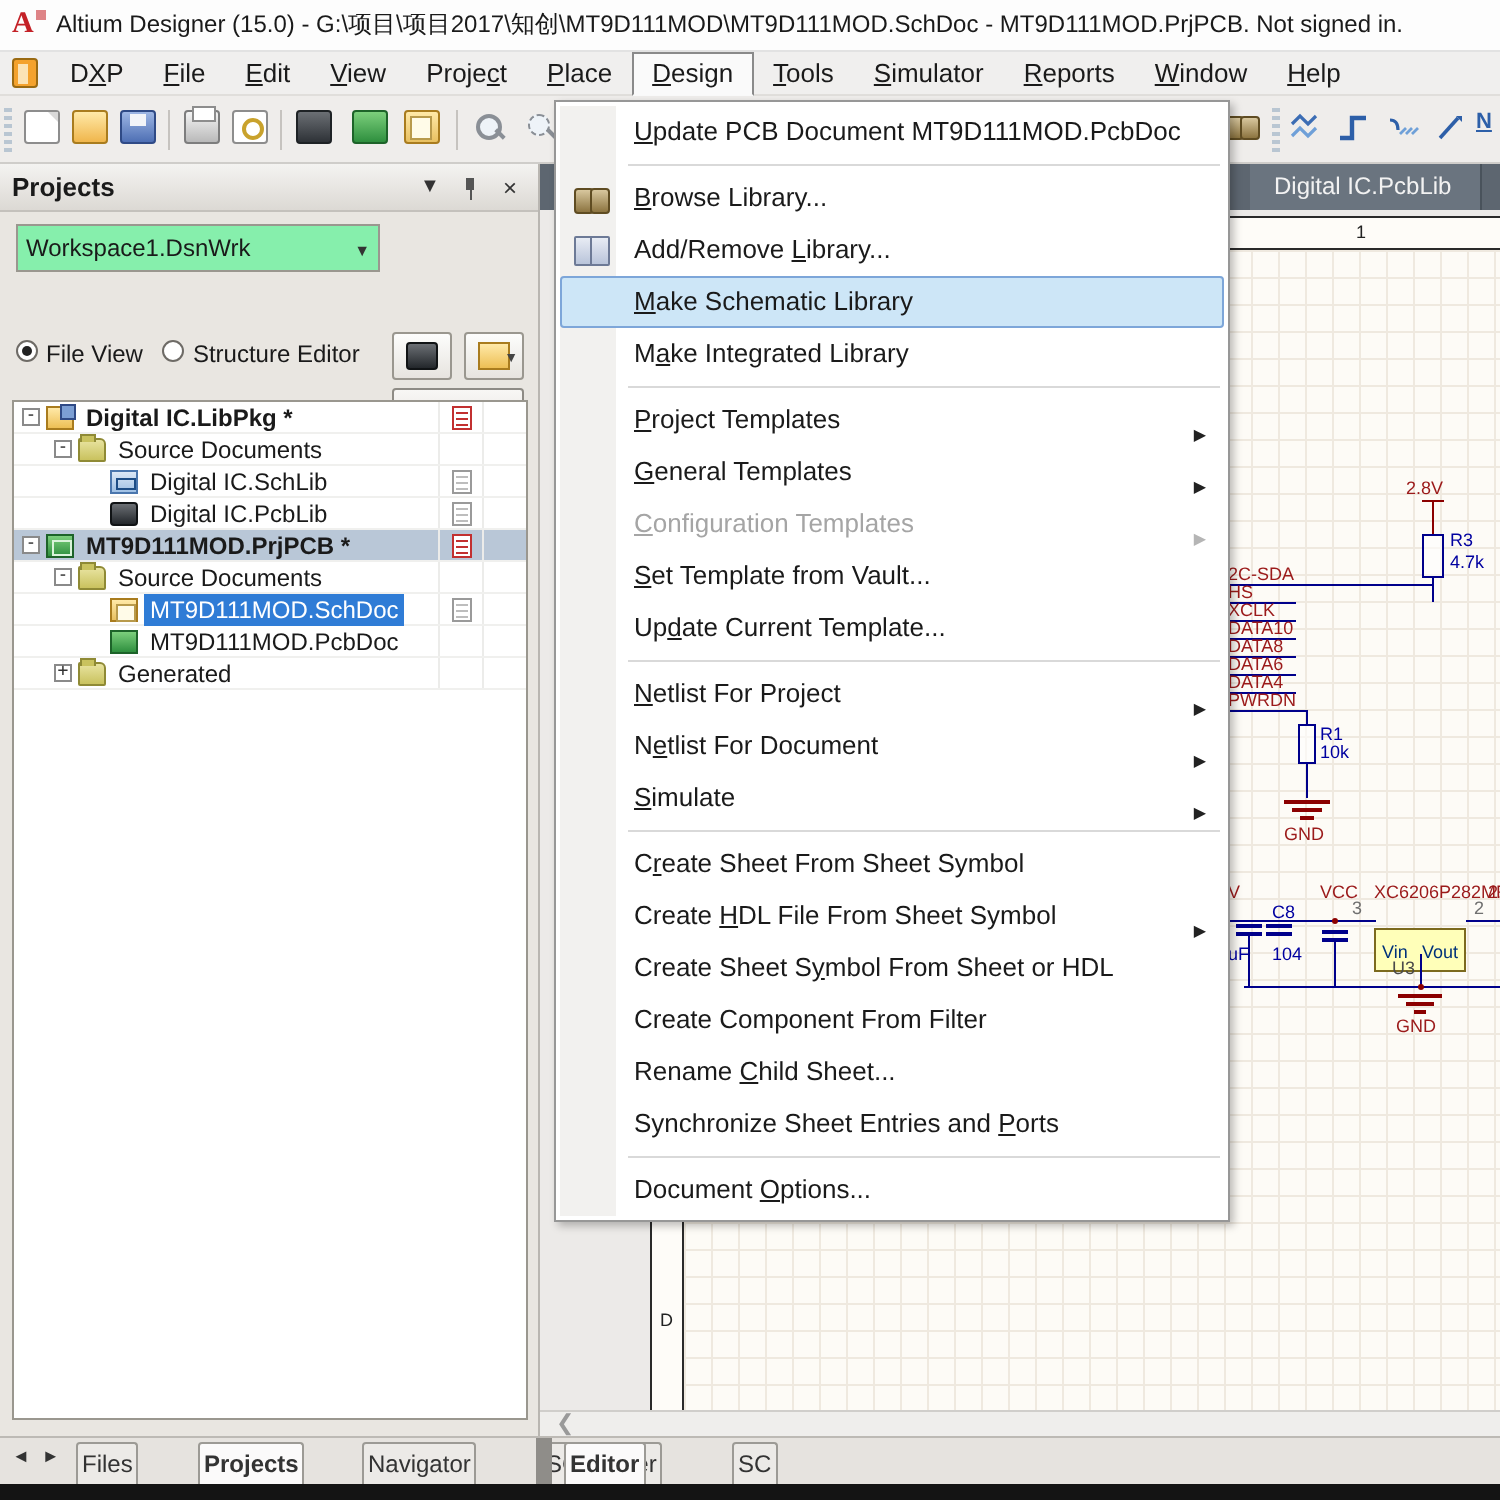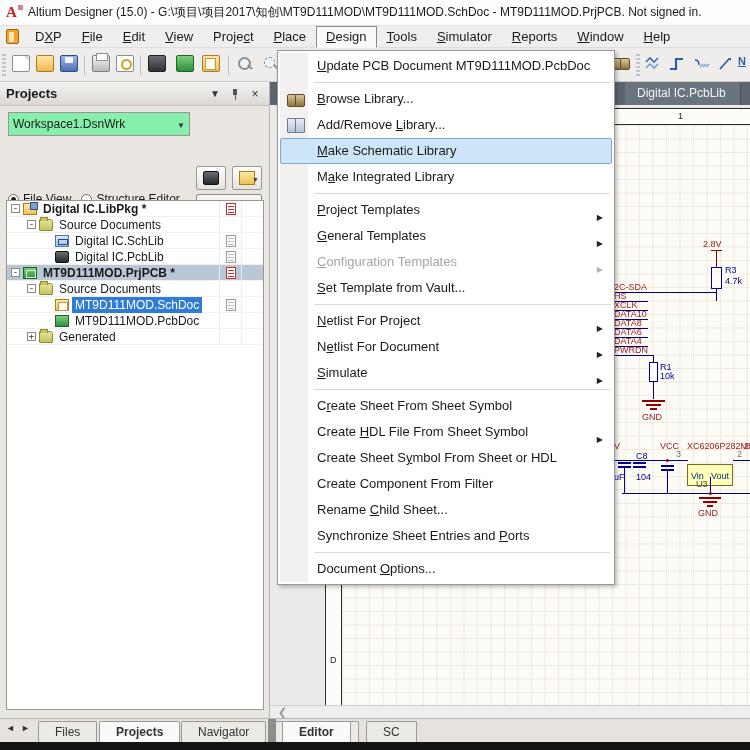--- a/index.html
+++ b/index.html
@@ -53,21 +53,21 @@
   .panel-header { position:absolute; left:0; top:0; width:100%; height:24px; background:linear-gradient(#f4f3f1,#dcd9d4); border-bottom:1px solid #c4c1bc; display:flex; align-items:center; padding:0 6px; }
   .panel-title { font-weight:bold; font-size:13px; flex:1; }
   .ph-btn { width:16px; height:14px; margin-left:4px; text-align:center; font-size:10px; line-height:14px; color:#333; }
   .pin-ico { position:relative; }
   .pin-ico:before { content:""; position:absolute; left:6px; top:2px; width:4px; height:6px; background:#555; }
   .pin-ico:after { content:""; position:absolute; left:7.5px; top:8px; width:1px; height:5px; background:#555; }
   .combo-row { position:absolute; left:8px; height:24px; display:flex; }
   .combo { width:182px; height:24px; background:#86efac; border:1px solid #9a978f; display:flex; align-items:center; padding:0 4px; font-size:12px; position:relative; }
   .combo .arr { position:absolute; right:4px; top:8px; font-size:8px; color:#333; }
   .side-btn { position:absolute; width:66px; height:24px; background:linear-gradient(#f8f7f5,#e4e1dc); border:1px solid #8e8b85; border-radius:2px; text-align:center; line-height:22px; font-size:12px; }
-  .radio-row { position:absolute; left:8px; top:88px; height:24px; display:flex; align-items:center;margin-top:17px; }
+  .radio-row { position:absolute; left:8px; top:88px; height:24px; display:flex; align-items:flex-start; }
   .radio { width:11px; height:11px; border:1px solid #6e6b66; border-radius:50%; background:#fff; margin-right:4px; position:relative; }
   .radio.sel:after { content:""; position:absolute; left:2px; top:2px; width:5px; height:5px; background:#222; border-radius:50%; }
   .radio-label { margin-right:10px; font-size:12px; }
   .mini-btn { position:absolute; top:84px; width:30px; height:24px; background:linear-gradient(#fdfdfc,#e7e4df); border:1px solid #9a978f; border-radius:2px; }
   .mini-btn .bi { position:absolute; left:6px; top:4px; width:16px; height:14px; }
   .bi-dark { background:linear-gradient(#6b6f74,#23272b); border:1px solid #101315; border-radius:2px; }
   .bi-folder { background:linear-gradient(#ffe9a8,#edbf55); border:1px solid #a97c1e; }
   .mini-btn .dd { position:absolute; right:2px; top:9px; font-size:7px; color:#444; }
   
   .tree-box { position:absolute; left:6px; top:118px; width:258px; height:510px; background:#fff; border:1px solid #9a978f; overflow:hidden; }
@@ -128,21 +128,21 @@
   .dm-arrow { position:absolute; right:8px; top:8px; font-size:8px; color:#222; }
   .dm-item.disabled .dm-arrow { color:#b5b5b5; }
   .dm-ico { position:absolute; left:6px; top:5px; width:18px; height:15px; }
   .dm-binoc:before, .dm-binoc:after { content:""; position:absolute; top:2px; width:8px; height:11px; background:linear-gradient(#d8c79e,#8c7440); border:1px solid #5f4c22; border-radius:2px; }
   .dm-binoc:before { left:0; } .dm-binoc:after { right:0; }
   .dm-book { background:linear-gradient(#e8ecf4,#b9c4da); border:1px solid #6d7a96; border-radius:1px; }
   .dm-book:after { content:""; position:absolute; left:7px; top:0; width:1px; height:13px; background:#6d7a96; }
   
   .bottom-bar { position:absolute; left:0; top:718px; width:750px; height:24px; background:#e6e3df; border-top:1px solid #bdbab5; }
   .nav-arrows { position:absolute; left:6px; top:4px; font-size:9px; color:#333; letter-spacing:6px; }
-  .btab { position:absolute; top:2px; height:21px; padding:0 16px; line-height:20px; font-size:12px; background:#eceae7; border:1px solid #9c9a95; border-bottom:none; border-radius:2px 2px 0 0; color:#333; }
+  .btab { position:absolute; top:2px; height:21px; padding:0 2px; line-height:20px; font-size:12px; background:#eceae7; border:1px solid #9c9a95; border-bottom:none; border-radius:2px 2px 0 0; color:#333; }
   .btab.active { background:#fbfafa; font-weight:bold; }
   .splitter { position:absolute; left:268px; top:0; width:8px; height:24px; background:#8f8d89; }
   .black-strip { position:absolute; left:0; top:742px; width:750px; height:8px; background:#141414; }
 </style>
 </head>
 <body>
 
 <div id="frame">
 
   <div class="titlebar">
@@ -421,20 +421,21 @@
       <div class="dm-sep"></div>
       <div class="dm-item"><span class="dm-ico dm-binoc"></span><span><u>B</u>rowse Library...</span></div>
       <div class="dm-item"><span class="dm-ico dm-book"></span><span>Add/Remove <u>L</u>ibrary...</span></div>
       <div class="dm-item hl"><span><u>M</u>ake Schematic Library</span></div>
       <div class="dm-item"><span>M<u>a</u>ke Integrated Library</span></div>
       <div class="dm-sep"></div>
       <div class="dm-item"><span><u>P</u>roject Templates</span><span class="dm-arrow">▶</span></div>
       <div class="dm-item"><span><u>G</u>eneral Templates</span><span class="dm-arrow">▶</span></div>
       <div class="dm-item disabled"><span><u>C</u>onfiguration Templates</span><span class="dm-arrow">▶</span></div>
       <div class="dm-item"><span><u>S</u>et Template from Vault...</span></div>
+      <div class="dm-item"><span>Up<u>d</u>ate Current Template...</span></div>
       <div class="dm-sep"></div>
       <div class="dm-item"><span><u>N</u>etlist For Project</span><span class="dm-arrow">▶</span></div>
       <div class="dm-item"><span>N<u>e</u>tlist For Document</span><span class="dm-arrow">▶</span></div>
       <div class="dm-item"><span><u>S</u>imulate</span><span class="dm-arrow">▶</span></div>
       <div class="dm-sep"></div>
       <div class="dm-item"><span>C<u>r</u>eate Sheet From Sheet Symbol</span></div>
       <div class="dm-item"><span>Create <u>H</u>DL File From Sheet Symbol</span><span class="dm-arrow">▶</span></div>
       <div class="dm-item"><span>Create Sheet S<u>y</u>mbol From Sheet or HDL</span></div>
       <div class="dm-item"><span>Create Component From Filter</span></div>
       <div class="dm-item"><span>Rename <u>C</u>hild Sheet...</span></div>

